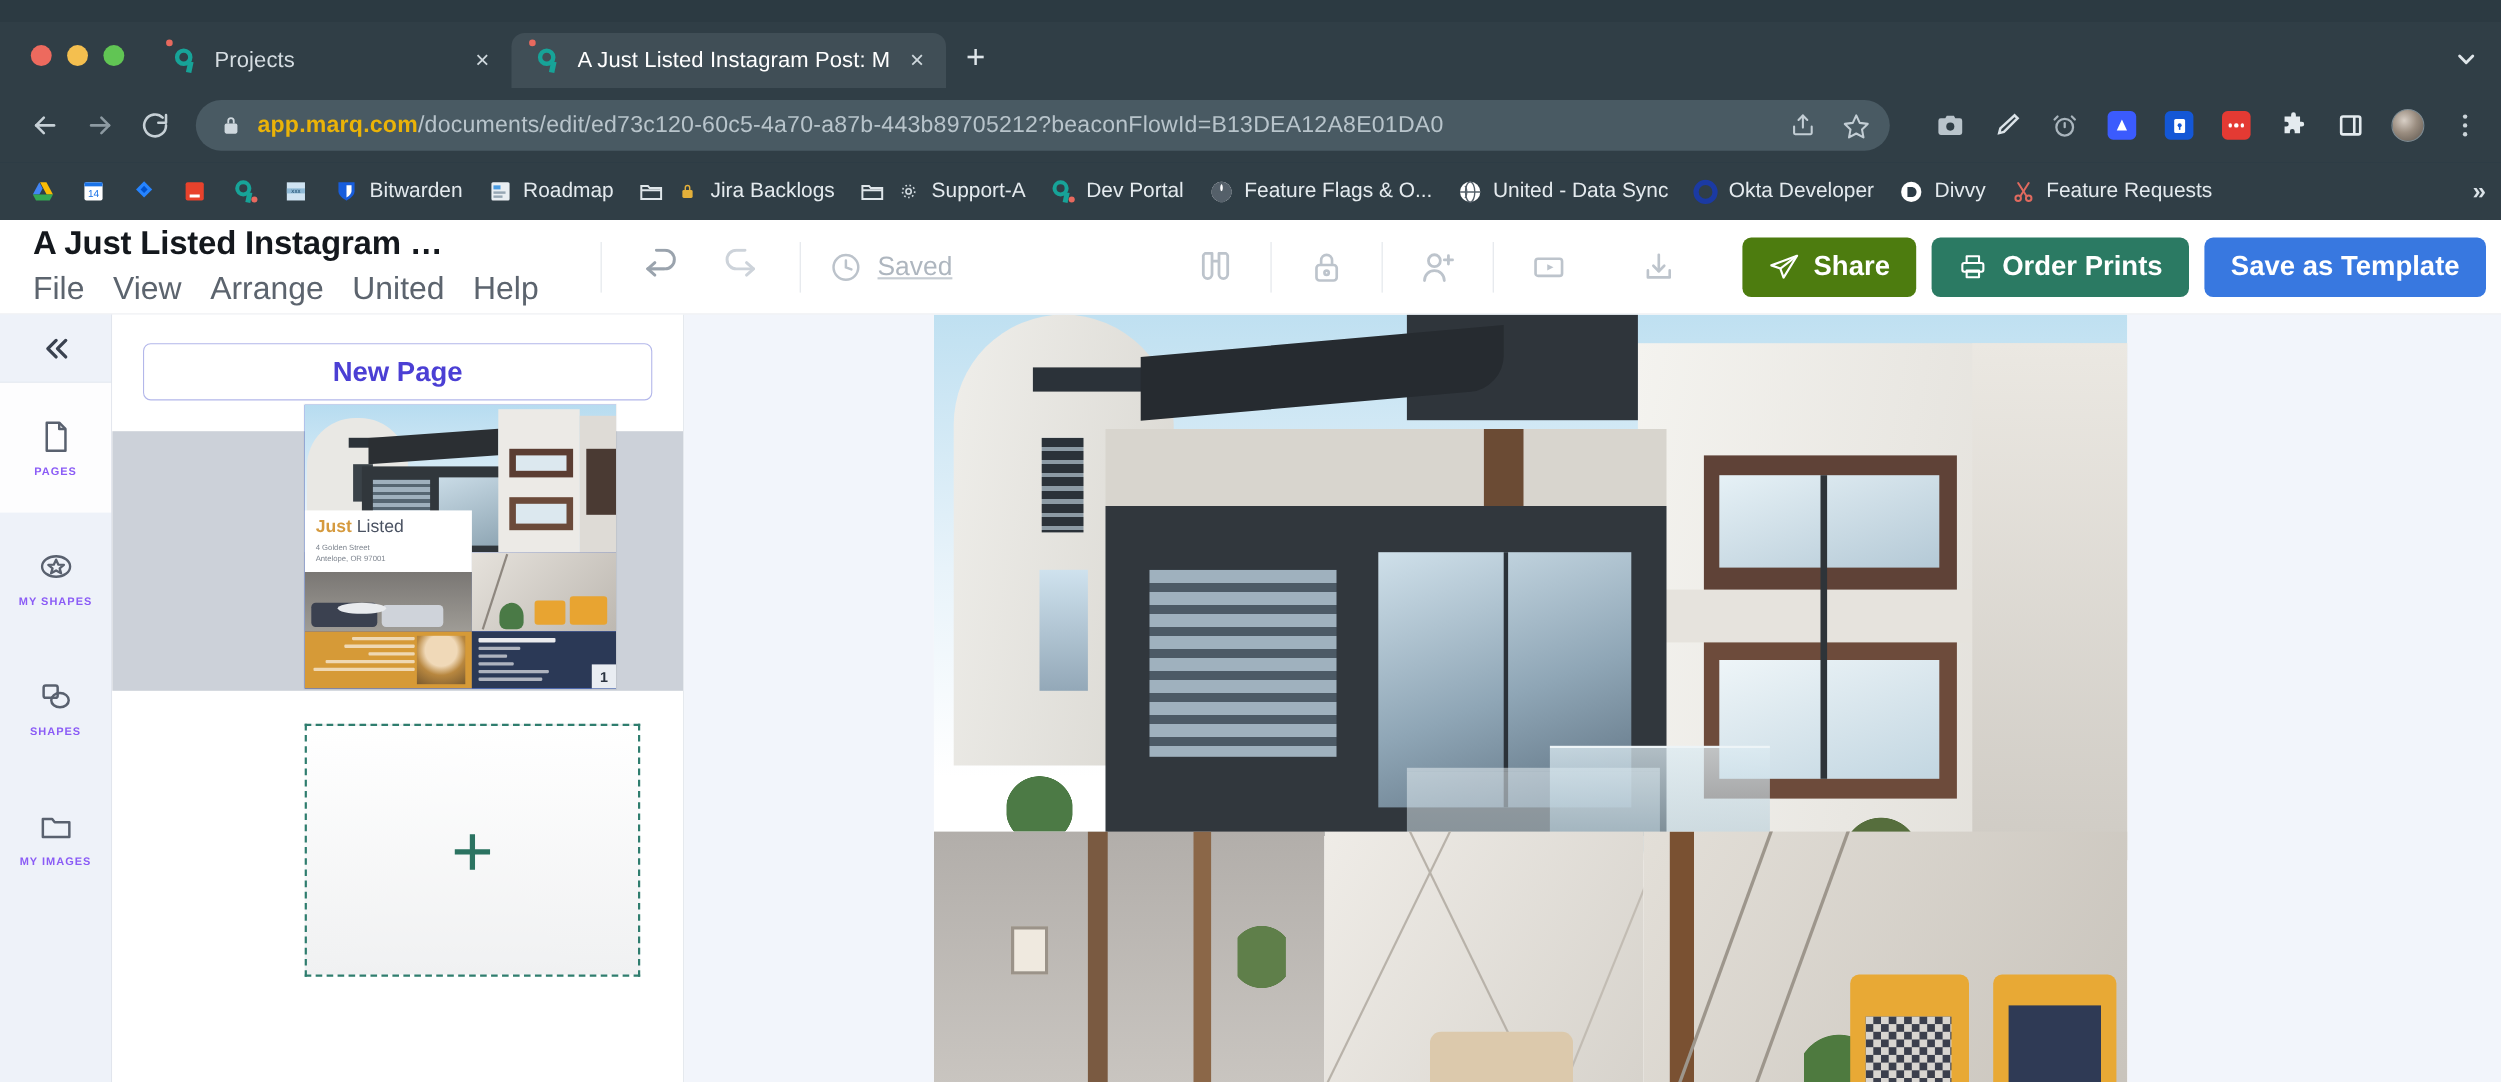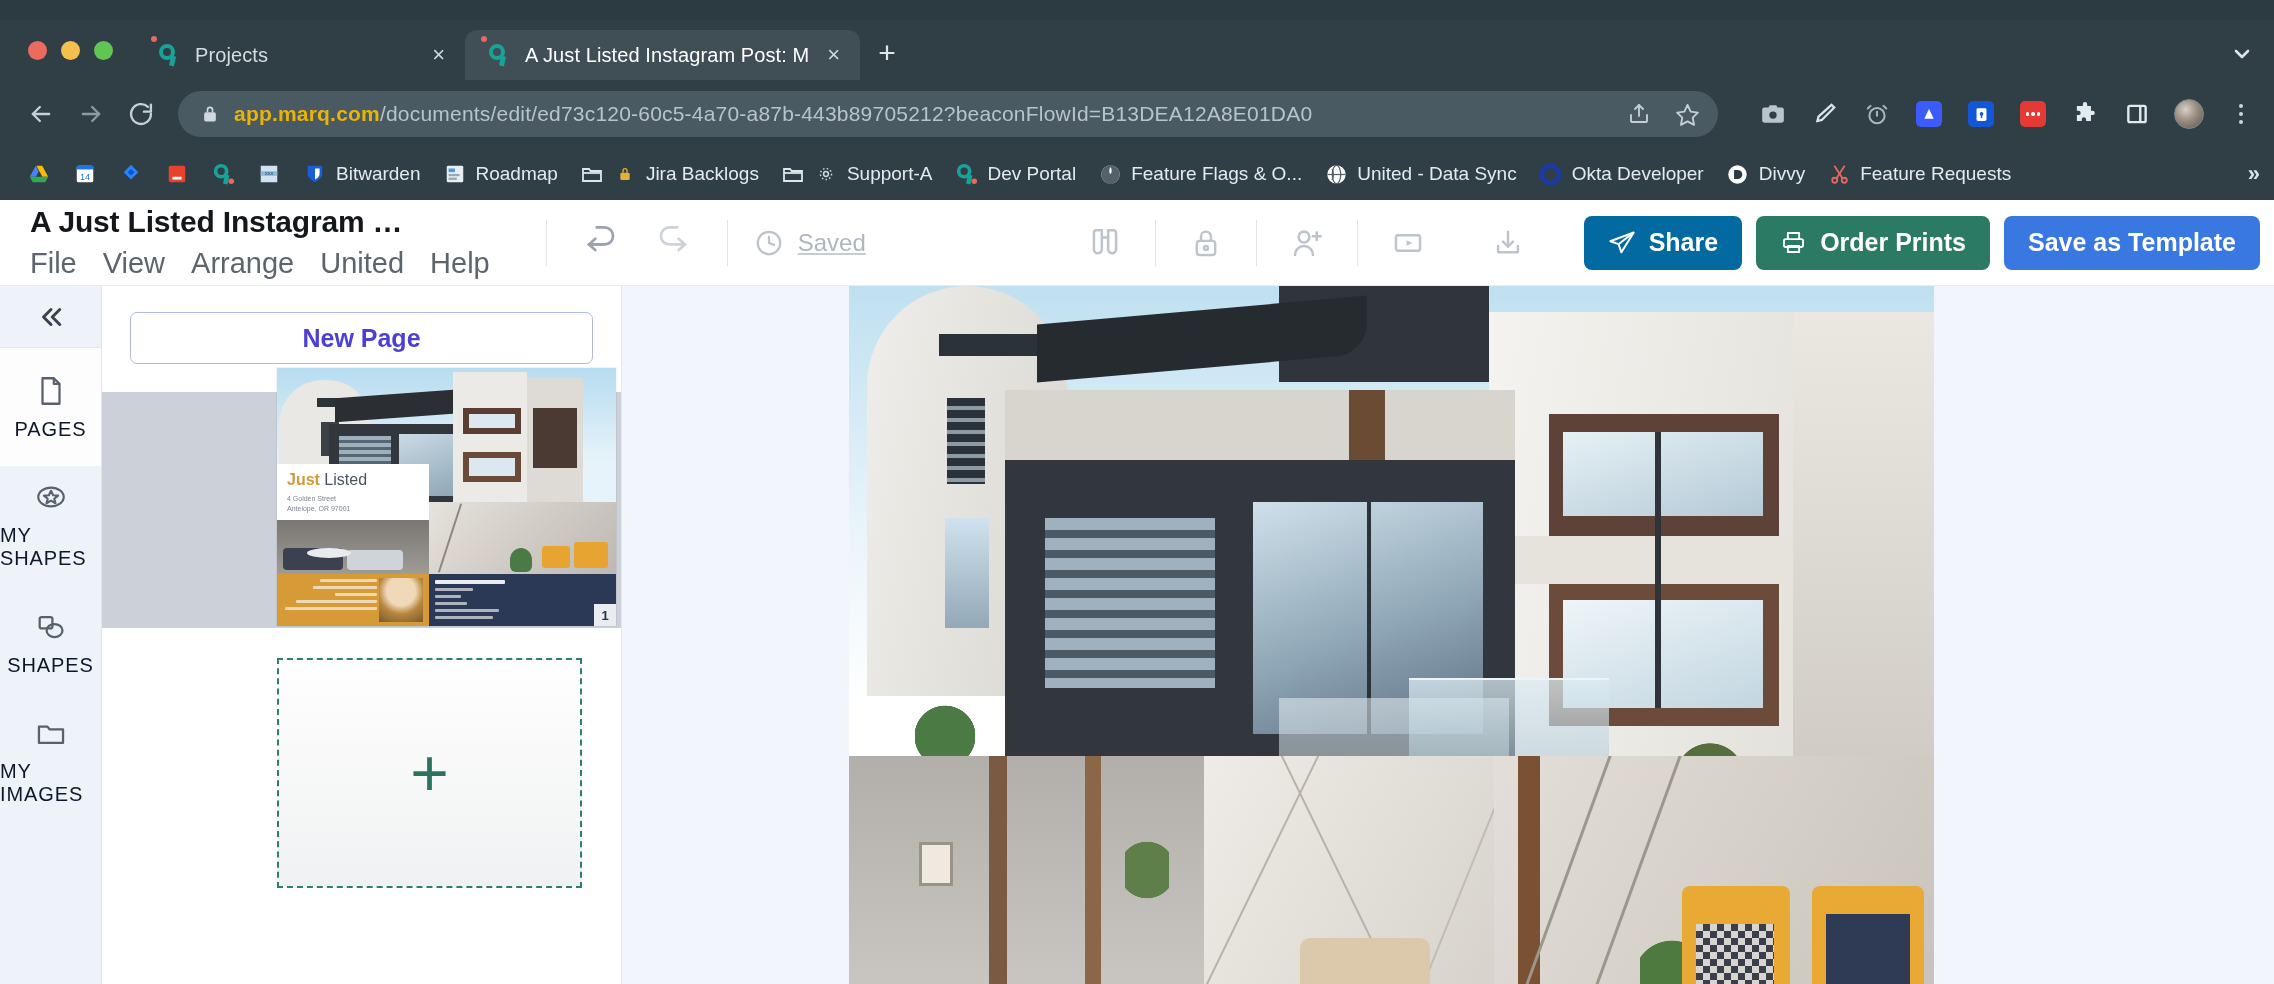--- a/index.html
+++ b/index.html
@@ -134,21 +134,21 @@
   .saved u { text-decoration: underline; text-decoration-color: #c6ccd3; }
   .spacer { flex: 1 1 auto; }
   .tool-group { display: flex; align-items: center; gap: 0; }
   .tool-group .iconbtn { margin: 0 28px; }
   .actions { display: flex; align-items: center; gap: 14px; margin-left: 26px; }
   .btn {
     height: 54px; border-radius: 8px; display: flex; align-items: center;
     justify-content: center; gap: 13px; padding: 0 24px;
     font-size: 25px; font-weight: 700; color: #fff; white-space: nowrap;
   }
-  .btn-share { background: #0369a1; }
+  .btn-share { background: #4d7c0f; }
   .btn-order { background: #2b7a63; }
   .btn-save { background: #3878e0; }
 
   .body { flex: 1 1 auto; display: flex; min-height: 0; }
 
   
   .rail {
     width: 102px; flex: 0 0 102px; background: #eef2f9;
     display: flex; flex-direction: column; align-items: stretch;
     border-right: 1px solid #dfe4ec;
@@ -157,38 +157,38 @@
     height: 62px; display: flex; align-items: center; justify-content: center;
     color: #3a4250; font-size: 26px; font-weight: 700;
     border-bottom: 1px solid #e2e7ef;
   }
   .rail-item {
     height: 118px; display: flex; flex-direction: column;
     align-items: center; justify-content: center; gap: 10px;
     color: #5e6878;
   }
   .rail-item.active { background: #fdfdfe; }
-  .rail-label { font-size: 20px; letter-spacing: .9px; color: #0f172a; font-weight: 400; }
+  .rail-label { font-size: 10px; letter-spacing: .9px; color: #8b5cf6; font-weight: 700; }
   .rail-ico { color: #59616f; display:flex; }
 
   
   .pages {
     width: 520px; flex: 0 0 520px; background: #fff;
     border-right: 1px solid #e3e7ed; position: relative; overflow: hidden;
   }
   .newpage {
     margin: 26px 28px 0 28px; height: 52px;
     border: 1.5px solid #b3b7ea; border-radius: 7px;
     display: flex; align-items: center; justify-content: center;
     color: #4b3fd4; font-size: 25px; font-weight: 700;
   }
   .thumbwrap { position: absolute; left: 0; top: 106px; width: 100%; }
   .thumb-band { background: #ccd1d9; padding: 0; position: relative; height: 236px; }
   .thumb {
-    position: absolute; left: 175px; top: -24px; width: 339px; height: 258px;
+    position: absolute; left: 175px; top: -24px; width: 283px; height: 258px;
     background: #1d4ed8; overflow: hidden; box-shadow: 0 0 0 1px rgba(0,0,0,.05);
   }
   .t-hero { position:absolute; left:0; top:0; width:100%; height:134px; overflow:hidden; }
   .t-sky { position:absolute; inset:0; background: linear-gradient(#b7dcf0, #e7f3fa 70%); }
   .t-b1 { position:absolute; left:2px; top:12px; width:92px; height:122px; background:#e9e8e4; border-radius: 44px 44px 0 0; }
   .t-b1w { position:absolute; left:40px; top:30px; width:46px; height:9px; background:#2c3339; }
   .t-b1w2 { position:absolute; left:44px; top:54px; width:18px; height:34px; background:#3a4248; }
   .t-b2 { position:absolute; left:58px; top:26px; width:118px; height:24px; background:#2b2f33; transform: skewY(-4deg); }
   .t-b3 { position:absolute; left:52px; top:56px; width:132px; height:78px; background:#31373c; }
   .t-b3g { position:absolute; left:62px; top:68px; width:52px; height:50px; background: repeating-linear-gradient(#9fb0bd 0 4px, #566672 4px 7px); }

